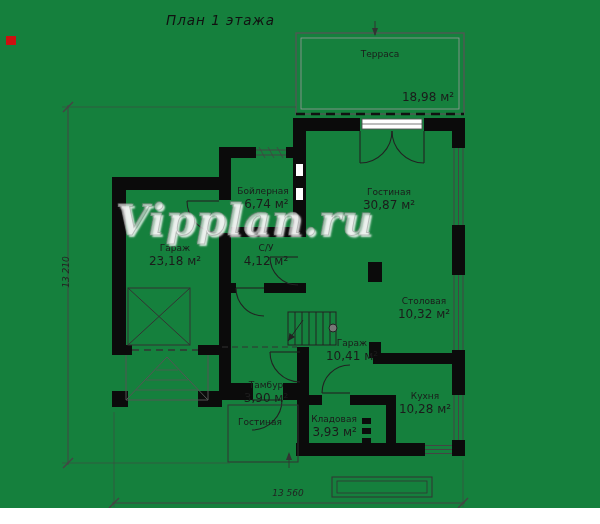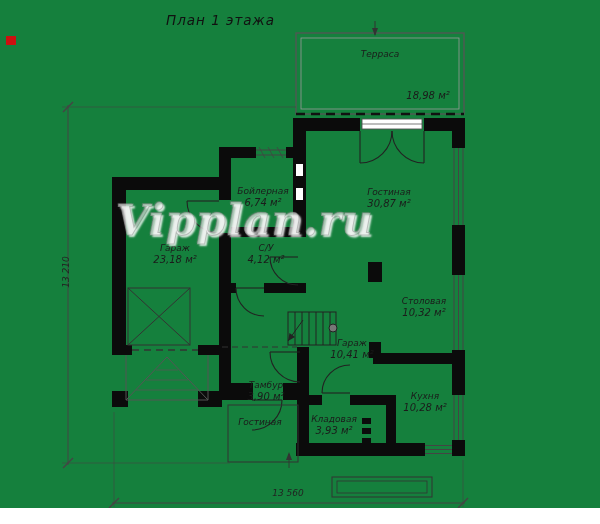--- a/index.html
+++ b/index.html
@@ -3,25 +3,25 @@
 <meta charset="utf-8">
 <style>
   html,body { margin:0; padding:0; }
   body { background:#fff; font-family:"DejaVu Sans", sans-serif; }
   #plan {
     position:relative; width:600px; height:508px; background:#15803d;
     overflow:hidden;
   }
   #plan svg { position:absolute; left:0; top:0; z-index:1; }
   .room-label {
-    position:absolute; z-index:2; text-align:center; font-style:italic;
+    position:absolute; z-index:2; text-align:center; 
     color:#1b1b1b; transform:translateX(-50%); line-height:1.25; white-space:nowrap;
   }
   .rname { font-size:9px; }
-  .rarea { font-size:10px; }
+  .rarea { font-size:12px;text-align:right; }
   .page-title {
     position:absolute; left:166px; top:12px; z-index:2;
     font-style:italic; font-size:13.5px; color:#111; letter-spacing:1px;
   }
   .dim-label {
     position:absolute; z-index:2; font-style:italic; font-size:9px; color:#222;
     white-space:nowrap;
   }
   .dim-left { left:66px; top:272px; transform:translate(-50%,-50%) rotate(-90deg); }
   .dim-bottom { left:288px; top:488px; transform:translateX(-50%); }

